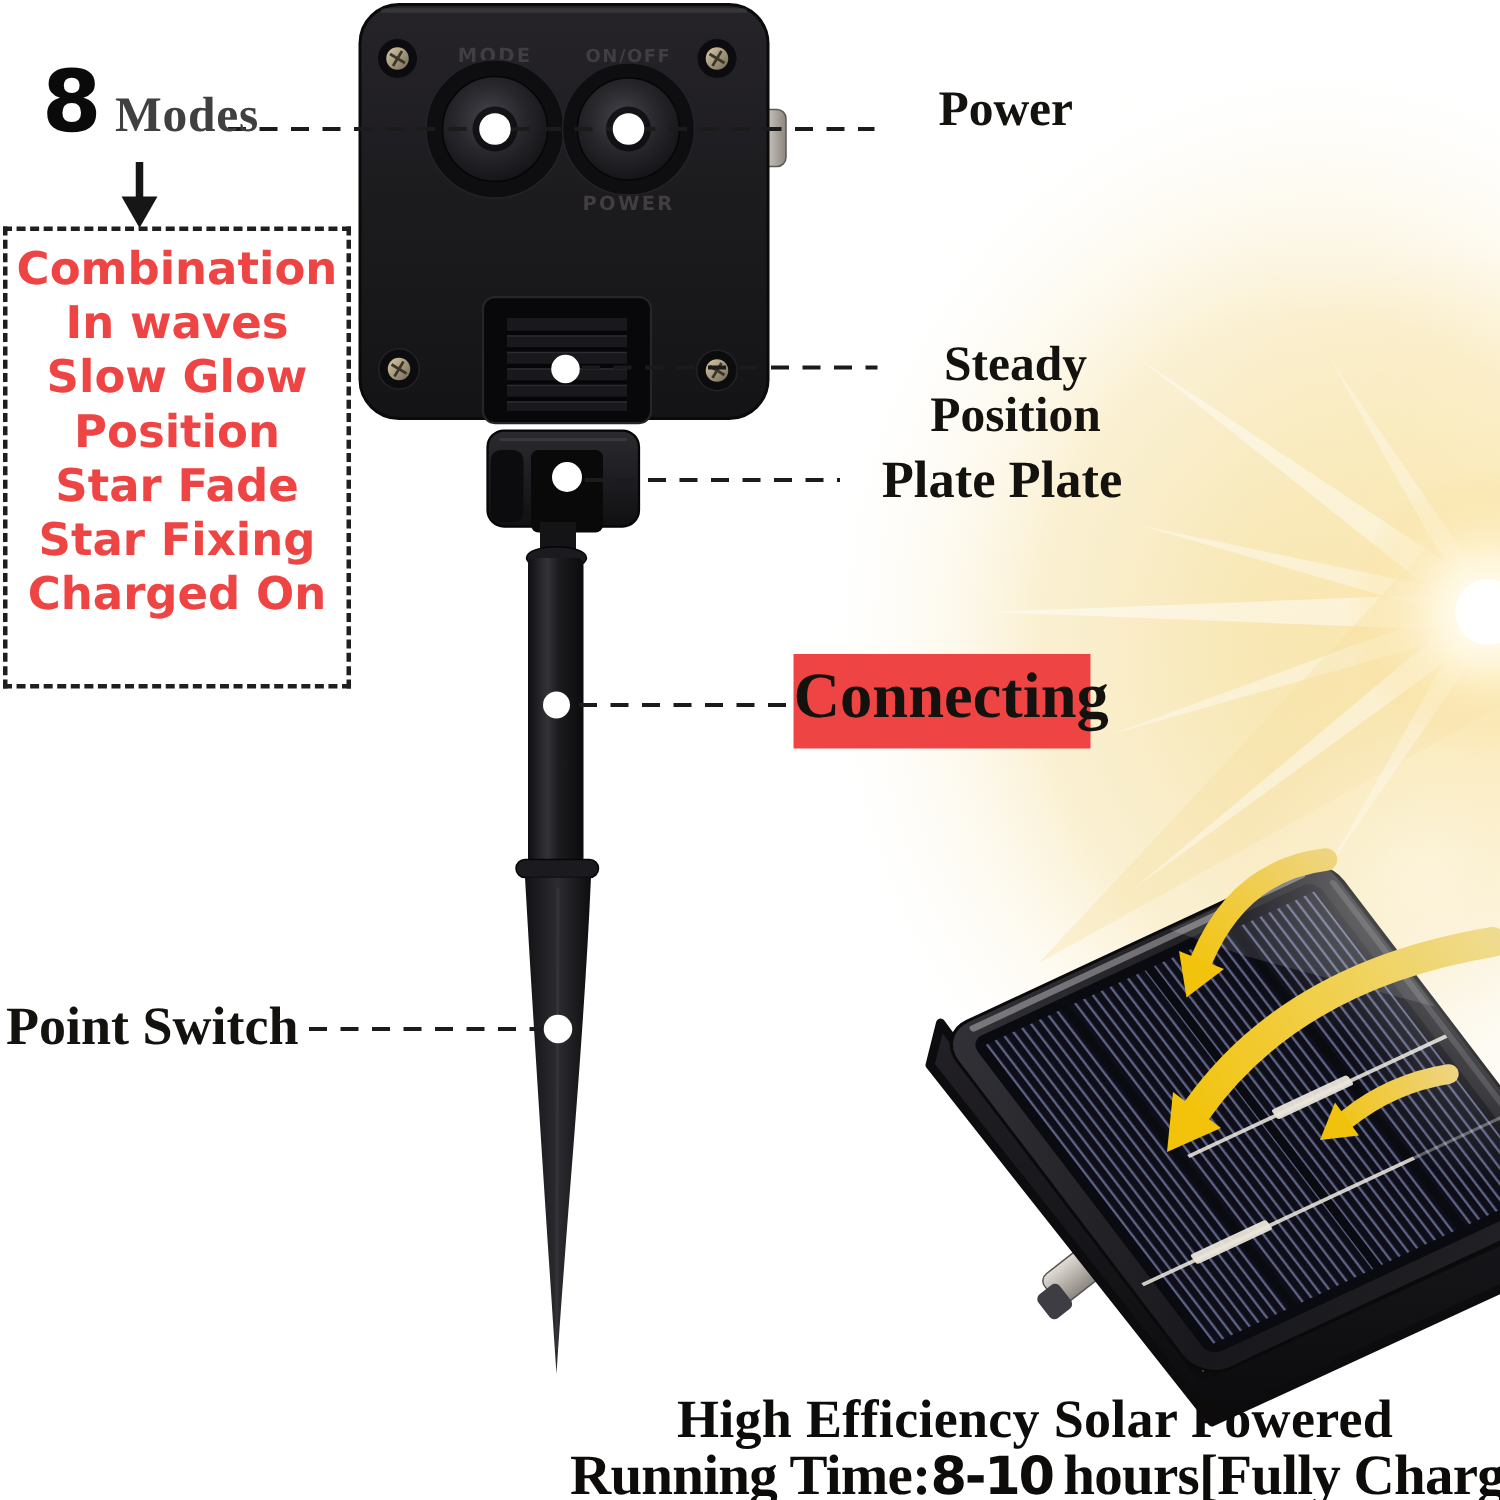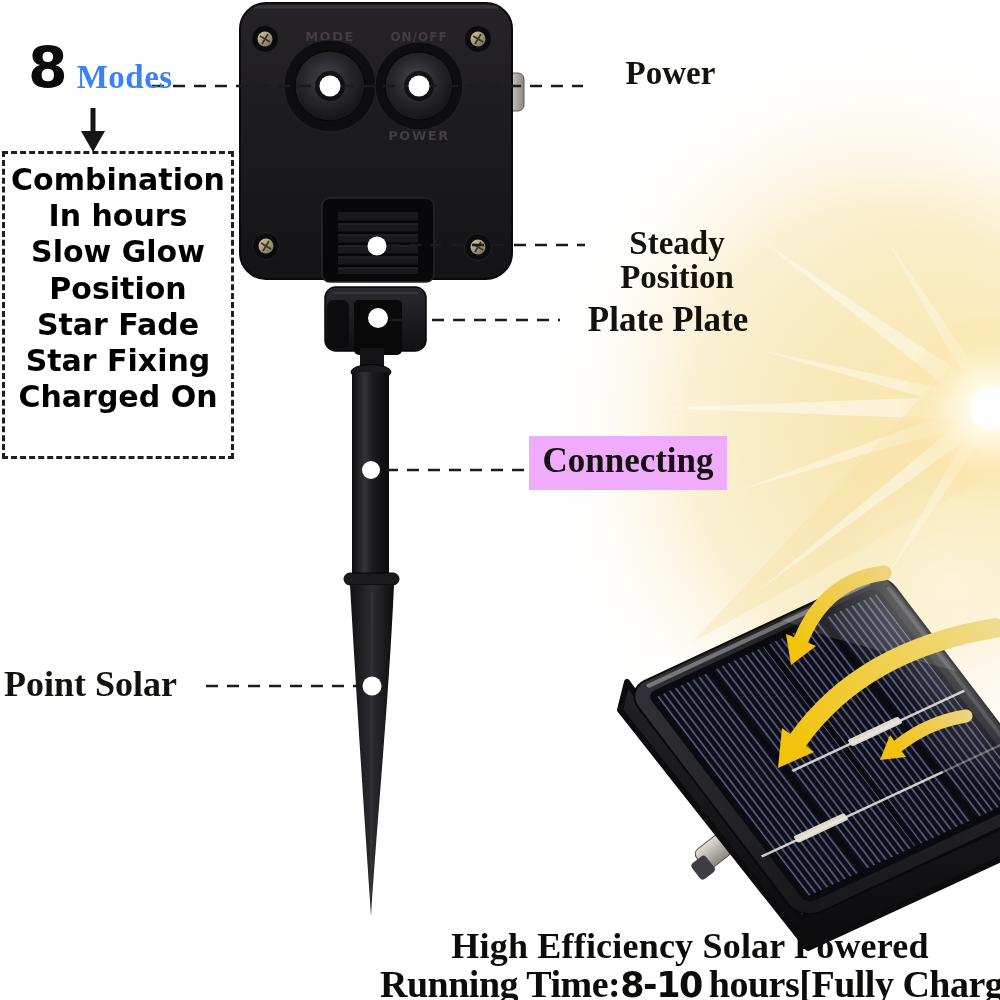--- a/index.html
+++ b/index.html
@@ -5,29 +5,29 @@
   html,body{margin:0;padding:0;background:#fff;}
   #stage{position:relative;width:1000px;height:1000px;background:#ffffff;overflow:hidden;
          font-family:"Liberation Serif","DejaVu Serif",serif;}
   #artwork{position:absolute;left:0;top:0;}
   .lbl{position:absolute;font-weight:bold;color:#14120f;text-align:center;line-height:1.04;}
   .serif{font-family:"Liberation Serif","DejaVu Serif",serif;}
   #modes-head{position:absolute;left:28px;top:40px;display:flex;align-items:baseline;}
   #modes-count{font-family:"DejaVu Sans","Liberation Sans",sans-serif;font-weight:bold;
                font-size:57px;color:#0a0a0a;line-height:1;}
   #modes-word{font-family:"Liberation Serif","DejaVu Serif",serif;font-weight:bold;
-              font-size:33px;color:#3b82f6;margin-left:9px;letter-spacing:.5px;}
+              font-size:33px;color:#404040;margin-left:9px;letter-spacing:.5px;}
   #modes-box{position:absolute;left:2px;top:151px;width:226px;height:294px;
              border:3px dashed #1f1f1f;padding-top:8px;box-sizing:content-box;
              font-family:"DejaVu Sans","Liberation Sans",sans-serif;font-weight:bold;
-             font-size:30px;line-height:36.2px;color:#000000;text-align:center;}
+             font-size:30px;line-height:36.2px;color:#ef4444;text-align:center;}
   #cap-power{left:588px;top:56px;width:165px;font-size:33px;}
   #cap-holder{left:588px;top:226px;width:178px;font-size:33px;}
   #cap-fixing{left:558px;top:302px;width:220px;font-size:35px;}
-  #cap-connect{left:529px;top:436px;width:198px;font-size:35px;background:#f0abfc;
+  #cap-connect{left:529px;top:436px;width:198px;font-size:43px;background:#ef4444;
                padding:7px 0 11px 0;}
   #cap-point{left:2px;top:666px;width:210px;font-size:36px;text-align:left;padding-left:2px;}
   #footer{position:absolute;left:380px;top:928px;width:620px;text-align:center;
           font-weight:bold;color:#0d0c0a;}
   #footer-line1{font-size:36px;line-height:1.0;letter-spacing:.2px;}
   #footer-line2{font-size:38px;line-height:1.06;letter-spacing:-0.5px;white-space:nowrap;}
   #footer-hours{font-family:"DejaVu Sans","Liberation Sans",sans-serif;font-size:35px;
                 letter-spacing:-1.5px;}
   #footer-suffix{margin-left:7px;}
 </style>
@@ -275,21 +275,21 @@
     </g>
   </svg>
 
   <div id="modes-head">
     <span id="modes-count">8</span>
     <span id="modes-word">Modes</span>
   </div>
 
   <div id="modes-box">
     <div>Combination</div>
-    <div>In hours</div>
+    <div>In waves</div>
     <div>Slow Glow</div>
     <div>Position</div>
     <div>Star Fade</div>
     <div>Star Fixing</div>
     <div>Charged On</div>
   </div>
 
   <div class="lbl serif" id="cap-power">
     <div>Power</div>
   </div>
@@ -298,20 +298,20 @@
     <div>Steady</div>
     <div>Position</div>
   </div>
 
   <div class="lbl serif" id="cap-fixing">Plate Plate</div>
 
   <div class="lbl serif" id="cap-connect">
     <div>Connecting</div>
   </div>
 
-  <div class="lbl serif" id="cap-point">Point Solar</div>
+  <div class="lbl serif" id="cap-point">Point Switch</div>
 
   <div id="footer" class="serif">
     <div id="footer-line1">High Efficiency Solar Powered</div>
     <div id="footer-line2"><span id="footer-prefix">Running Time:</span><span id="footer-hours">8-10</span><span id="footer-suffix">hours[Fully Charged]</span></div>
   </div>
 
 </div>
 
 </body></html>

